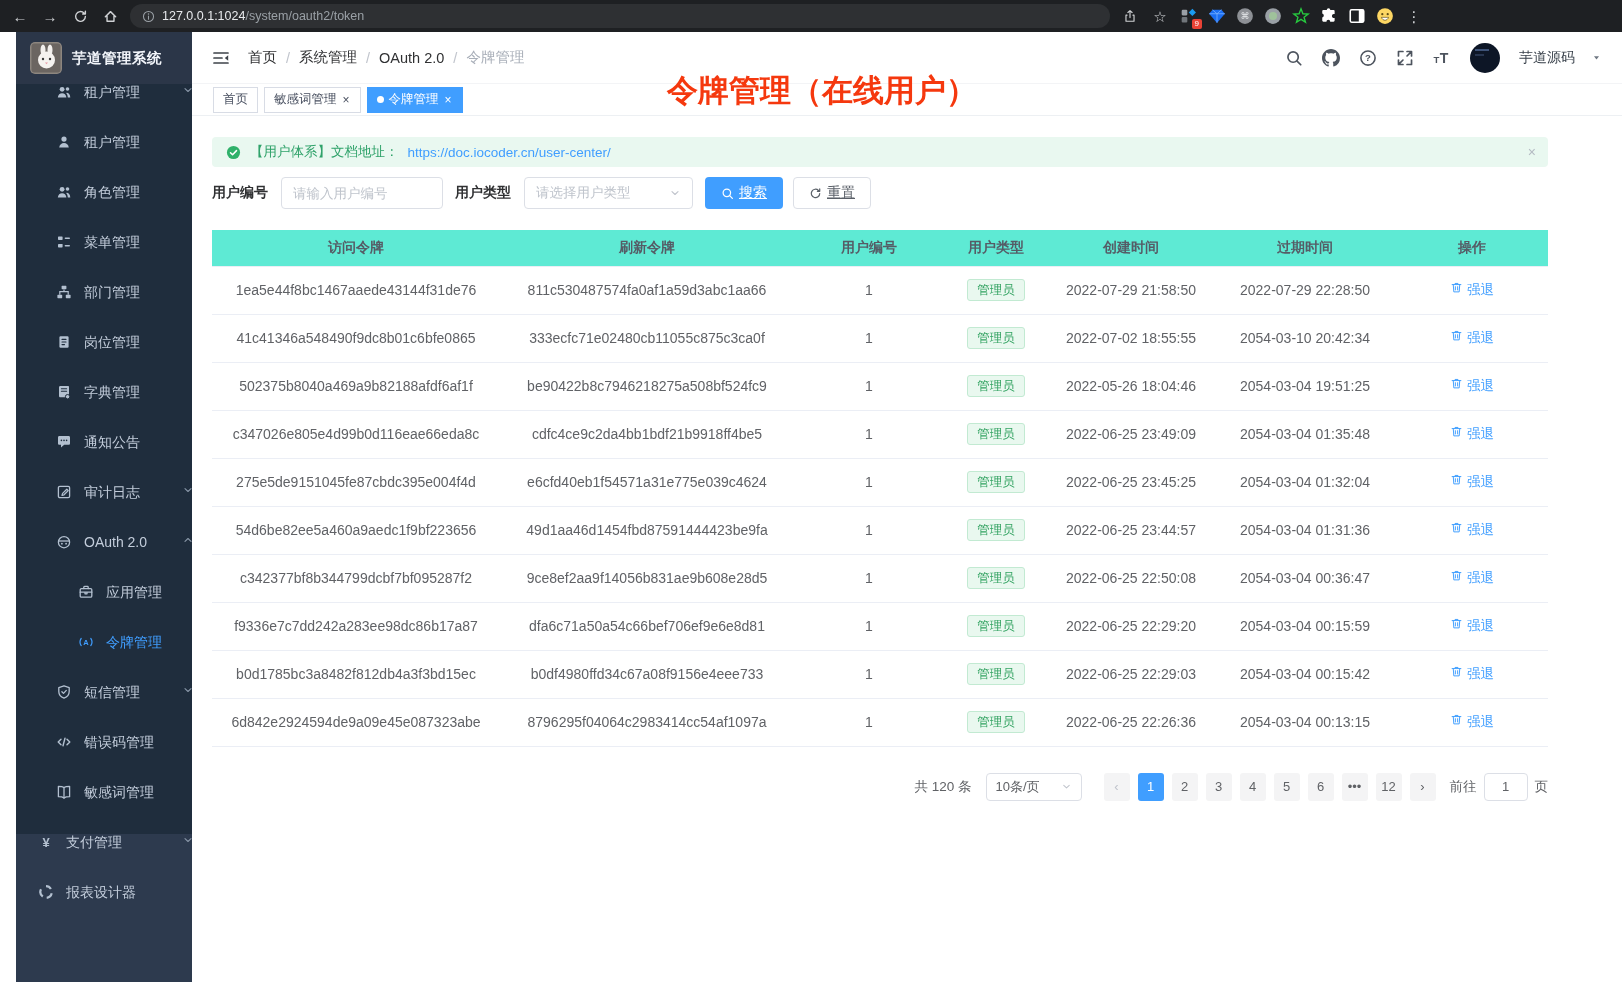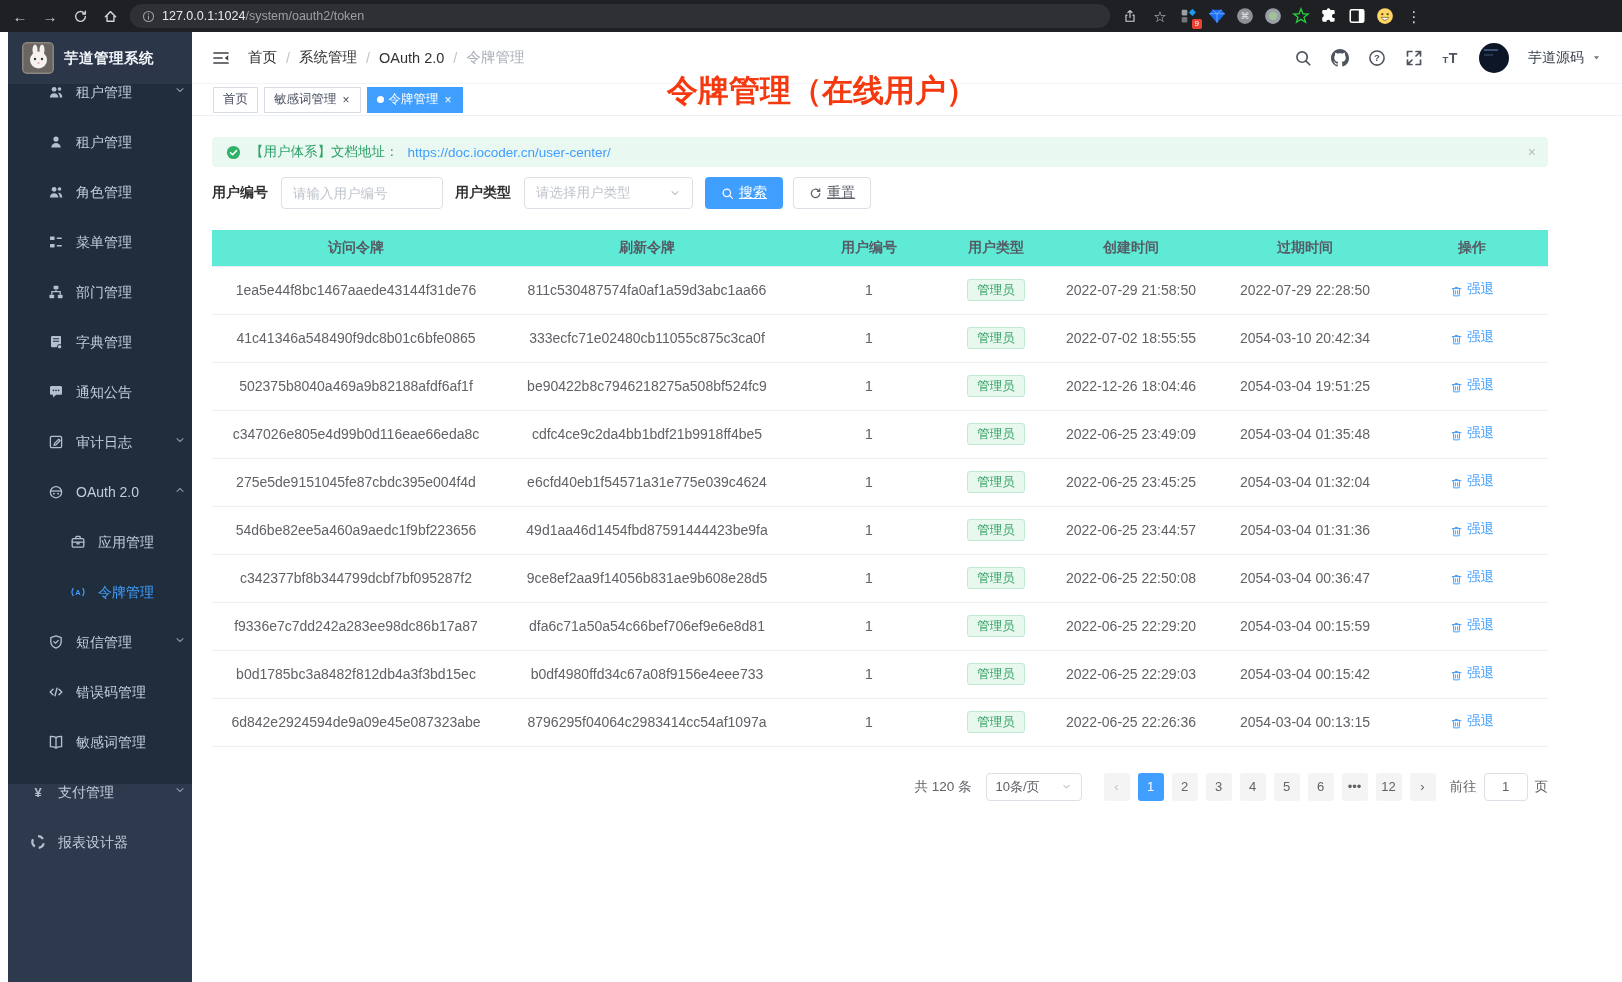--- a/index.html
+++ b/index.html
@@ -22,21 +22,21 @@
   .url-path{color:#9aa0a6;}
   .ext{position:relative;width:18px;height:18px;flex:0 0 auto;}
   .ext .ic{width:100%;height:100%;display:block;}
   .ext-badge{position:absolute;right:-4px;bottom:-4px;background:#e94235;color:#fff;font-size:8px;
     padding:0 3px;border-radius:2px;line-height:10px;height:10px;}
   .ic{display:inline-block;line-height:0;}
   .ic svg{width:100%;height:100%;display:block;}
   .ic-txt{line-height:1;}
 
   
-  .sidebar{position:absolute;top:32px;left:8px;bottom:0;width:192px;background:#2d3a4e;display:flex;flex-direction:column;}
+  .sidebar{position:absolute;top:32px;left:16px;bottom:0;width:192px;background:#2d3a4e;display:flex;flex-direction:column;}
   .logo-bar{height:52px;background:#2b3648;display:flex;align-items:center;gap:10px;padding-left:14px;flex:0 0 auto;}
   .logo-img{width:32px;height:32px;border-radius:5px;overflow:hidden;flex:0 0 auto;}
   .logo-title{color:#f3f6fb;font-size:14.5px;font-weight:bold;letter-spacing:.5px;}
   .menu{background:#1f2d3d;flex:0 0 auto;}
   .menu-bottom{background:#2d3a4e;flex:1;}
   .mi{position:relative;height:50px;display:flex;align-items:flex-start;color:#c3cddb;font-size:14px;cursor:pointer;padding-left:40px;}
   .menu-bottom .mi{padding-left:22px;}
   .mi.indent{padding-left:62px;}
   .mi.active{color:var(--primary);}
   .mi .micon{width:16px;height:16px;margin-right:12px;color:#b3c0d0;flex:0 0 auto;}
@@ -49,21 +49,21 @@
   .toggle{width:18px;height:16px;color:#3e434a;margin-right:18px;cursor:pointer;flex:0 0 auto;}
   .crumbs{display:flex;align-items:center;list-style:none;font-size:14.5px;color:#303133;}
   .crumbs li{display:flex;align-items:center;}
   .crumbs li + li::before{content:"/";margin:0 9px;color:#c0c4cc;font-weight:normal;}
   .crumbs li:last-child{color:#a8aeb8;}
   .nav-right{margin-left:auto;display:flex;align-items:center;gap:19px;}
   .nbtn{width:18px;height:18px;color:#4d545e;cursor:pointer;}
   .avatar{width:30px;height:30px;border-radius:50%;background:#0d1626;overflow:hidden;position:relative;cursor:pointer;}
   .avatar::after{content:"";position:absolute;left:5px;top:6px;width:14px;height:2px;background:#3d5277;}
   .avatar::before{content:"";position:absolute;left:5px;top:11px;width:9px;height:2px;background:#27354f;}
-  .uname{display:flex;align-items:center;gap:7px;font-size:14px;color:#38404a;cursor:pointer;}
+  .uname{display:flex;align-items:center;gap:16px;font-size:14px;color:#38404a;cursor:pointer;}
   .uname .caret{width:11px;height:11px;color:#6f7782;}
 
   .tagbar{height:32px;display:flex;align-items:center;gap:6px;padding-left:21px;border-bottom:1px solid #edf0f3;}
   .tag-item{height:26px;display:flex;align-items:center;gap:5px;padding:0 9px;border:1px solid #d8dce5;
     background:#fff;color:#495060;font-size:12.5px;cursor:pointer;}
   .tag-item .dot{width:7px;height:7px;border-radius:50%;background:#fff;}
   .tag-item.active{background:var(--primary);border-color:var(--primary);color:#fff;}
   .tag-close{font-size:12px;line-height:1;padding:1px;color:inherit;}
 
   .annotation{position:absolute;left:475px;top:38px;font-size:31px;font-weight:bold;color:var(--annotation);z-index:5;white-space:nowrap;}
@@ -89,21 +89,21 @@
   .btn-primary{background:var(--primary);color:#fff;margin-right:10px;}
   .btn-plain{background:#fff;border-color:#dcdfe6;color:#5a6068;}
 
   table.grid{margin-top:21px;width:100%;border-collapse:collapse;table-layout:fixed;}
   .grid th{height:36px;background:#5eead4;color:#555c66;font-size:14px;font-weight:bold;text-align:center;
     border-bottom:1px solid #ebeef5;}
   .grid td{height:48px;color:#606266;font-size:14px;text-align:center;border-bottom:1px solid #ebeef5;
     white-space:nowrap;overflow:hidden;}
   .tag-success{display:inline-block;height:22px;line-height:20px;padding:0 9px;font-size:12.5px;color:#33a362;
     background:#e9f8ef;border:1px solid #c2ead2;border-radius:3px;}
-  .act{display:inline-flex;align-items:flex-end;gap:4px;color:var(--primary);font-size:13.5px;text-decoration:none;cursor:pointer;}
+  .act{display:inline-flex;align-items:flex-start;gap:4px;color:var(--primary);font-size:13.5px;text-decoration:none;cursor:pointer;}
   .act .ic{width:13px;height:13px;}
 
   .pager{margin-top:26px;display:flex;align-items:center;justify-content:flex-end;font-size:13.5px;color:#606266;}
   .pg-total{margin-right:14px;}
   .pg-size{width:96px;height:28px;border:1px solid #dcdfe6;border-radius:4px;display:flex;align-items:center;
     justify-content:space-between;padding:0 9px;color:#606266;font-size:13px;cursor:pointer;margin-right:14px;}
   .pg-size .chev{width:11px;height:11px;color:#c0c4cc;}
   .pg{min-width:26px;height:28px;padding:0 5px;margin-left:8px;background:#f4f4f5;border-radius:3px;
     display:inline-flex;align-items:center;justify-content:center;font-size:13px;color:#606266;cursor:pointer;}
   .pg.active{background:var(--primary);color:#fff;}
@@ -323,20 +323,30 @@
                 <rect x="1.4" y="10.8" width="4.8" height="3.4" rx=".6"></rect>
                 <rect x="9.8" y="10.8" width="4.8" height="3.4" rx=".6"></rect>
               </g>
               <path d="M8 5.4v2.2M3.8 10.8V7.6h8.4v3.2" fill="none" stroke="currentColor" stroke-width="1.2"></path>
             </svg>
           </span>
           <span>部门管理</span>
 
         </div>
 
+        <div class="mi">
+          <span class="micon ic">
+            <svg viewBox="0 0 16 16">
+              <rect x="3.4" y="2.2" width="9.2" height="11.6" rx="1.2" fill="currentColor"></rect>
+              <path d="M6 5.4h4M6 8h4M6 10.6h2.5" stroke="#1f2d3d" stroke-width="1.1" stroke-linecap="round"></path>
+            </svg>
+          </span>
+          <span>岗位管理</span>
+
+        </div>
 
         <div class="mi">
           <span class="micon ic">
             <svg viewBox="0 0 16 16">
               <path d="M3 3.2c0-.7.6-1.3 1.3-1.3H12c.6 0 1 .4 1 1v9.4c0 .5-.4 1-1 1H4.3c-.7 0-1.3-.6-1.3-1.3z" fill="currentColor"></path>
               <path d="M5.4 4.8h5.2M5.4 7.2h5.2" stroke="#1f2d3d" stroke-width="1.1" stroke-linecap="round"></path>
               <circle cx="11.6" cy="12.7" r="2.2" fill="currentColor" stroke="#1f2d3d" stroke-width="1"></circle>
             </svg>
           </span>
           <span>字典管理</span>
@@ -680,21 +690,21 @@
                   </span>
                 <span>强退</span>
               </a></td>
             </tr>
 
             <tr>
               <td>502375b8040a469a9b82188afdf6af1f</td>
               <td>be90422b8c7946218275a508bf524fc9</td>
               <td>1</td>
               <td><span class="tag-success">管理员</span></td>
-              <td>2022-12-26 18:04:46</td>
+              <td>2022-05-26 18:04:46</td>
               <td>2054-03-04 19:51:25</td>
               <td><a class="act">
                 <span class="ic">
                     <svg viewBox="0 0 16 16">
                       <g fill="none" stroke="currentColor" stroke-linecap="round" stroke-linejoin="round" stroke-width="1.2">
                         <path d="M2.6 4.4h10.8M6.2 4.4V3h3.6v1.4M4 4.4l.7 9h6.6l.7-9M6.6 7v4M9.4 7v4"></path>
                       </g>
                     </svg>
                   </span>
                 <span>强退</span>

